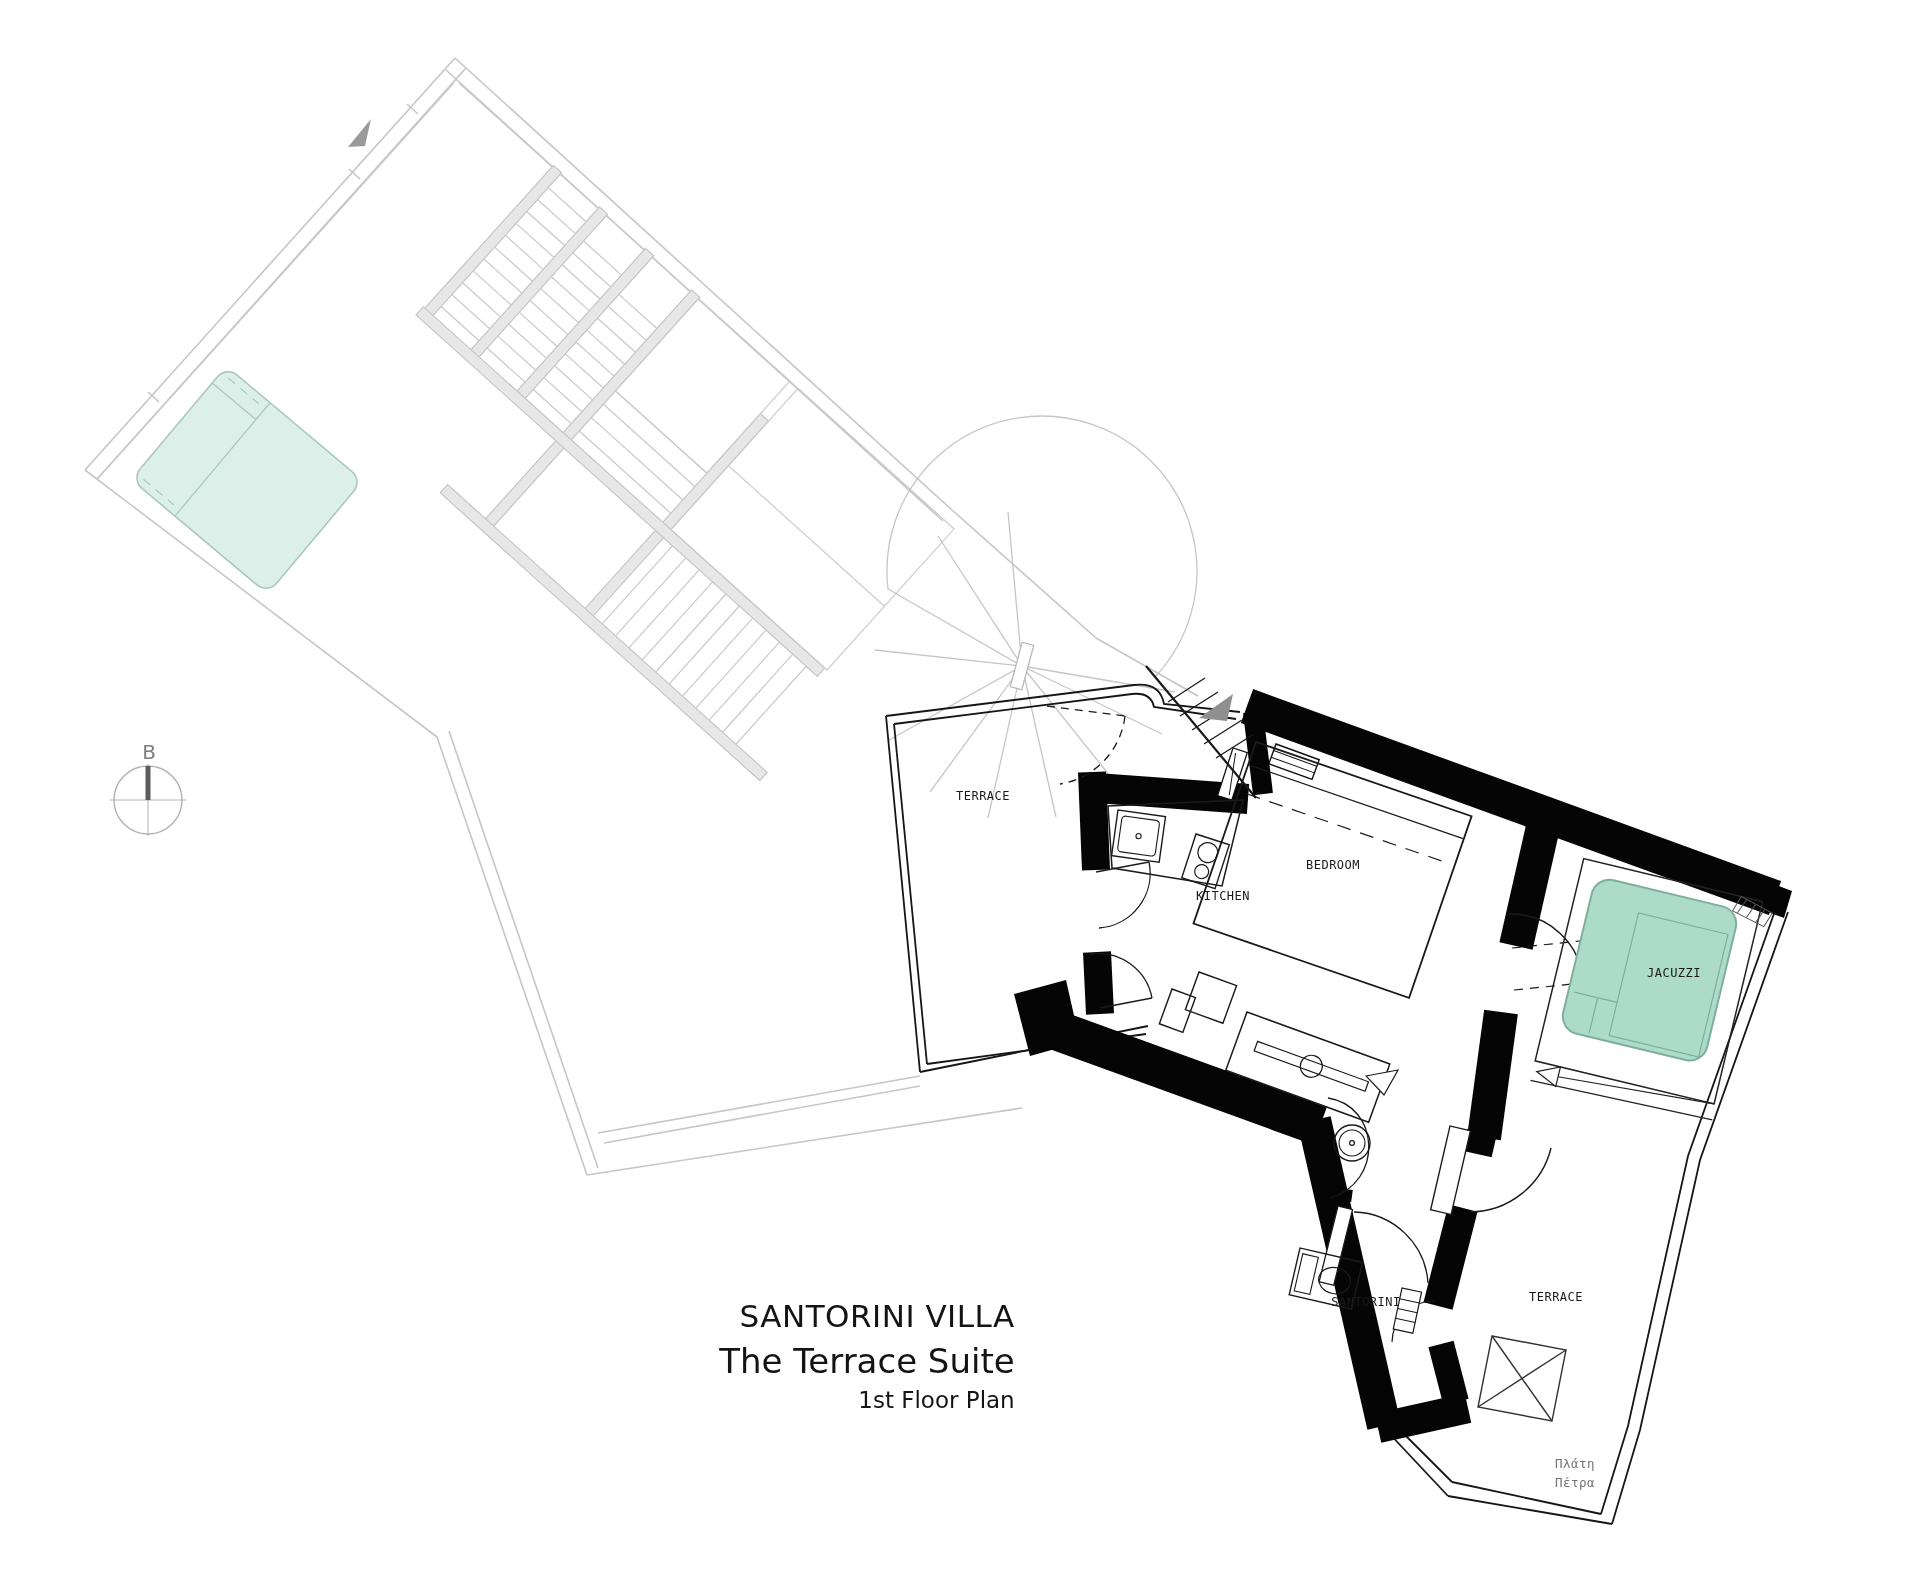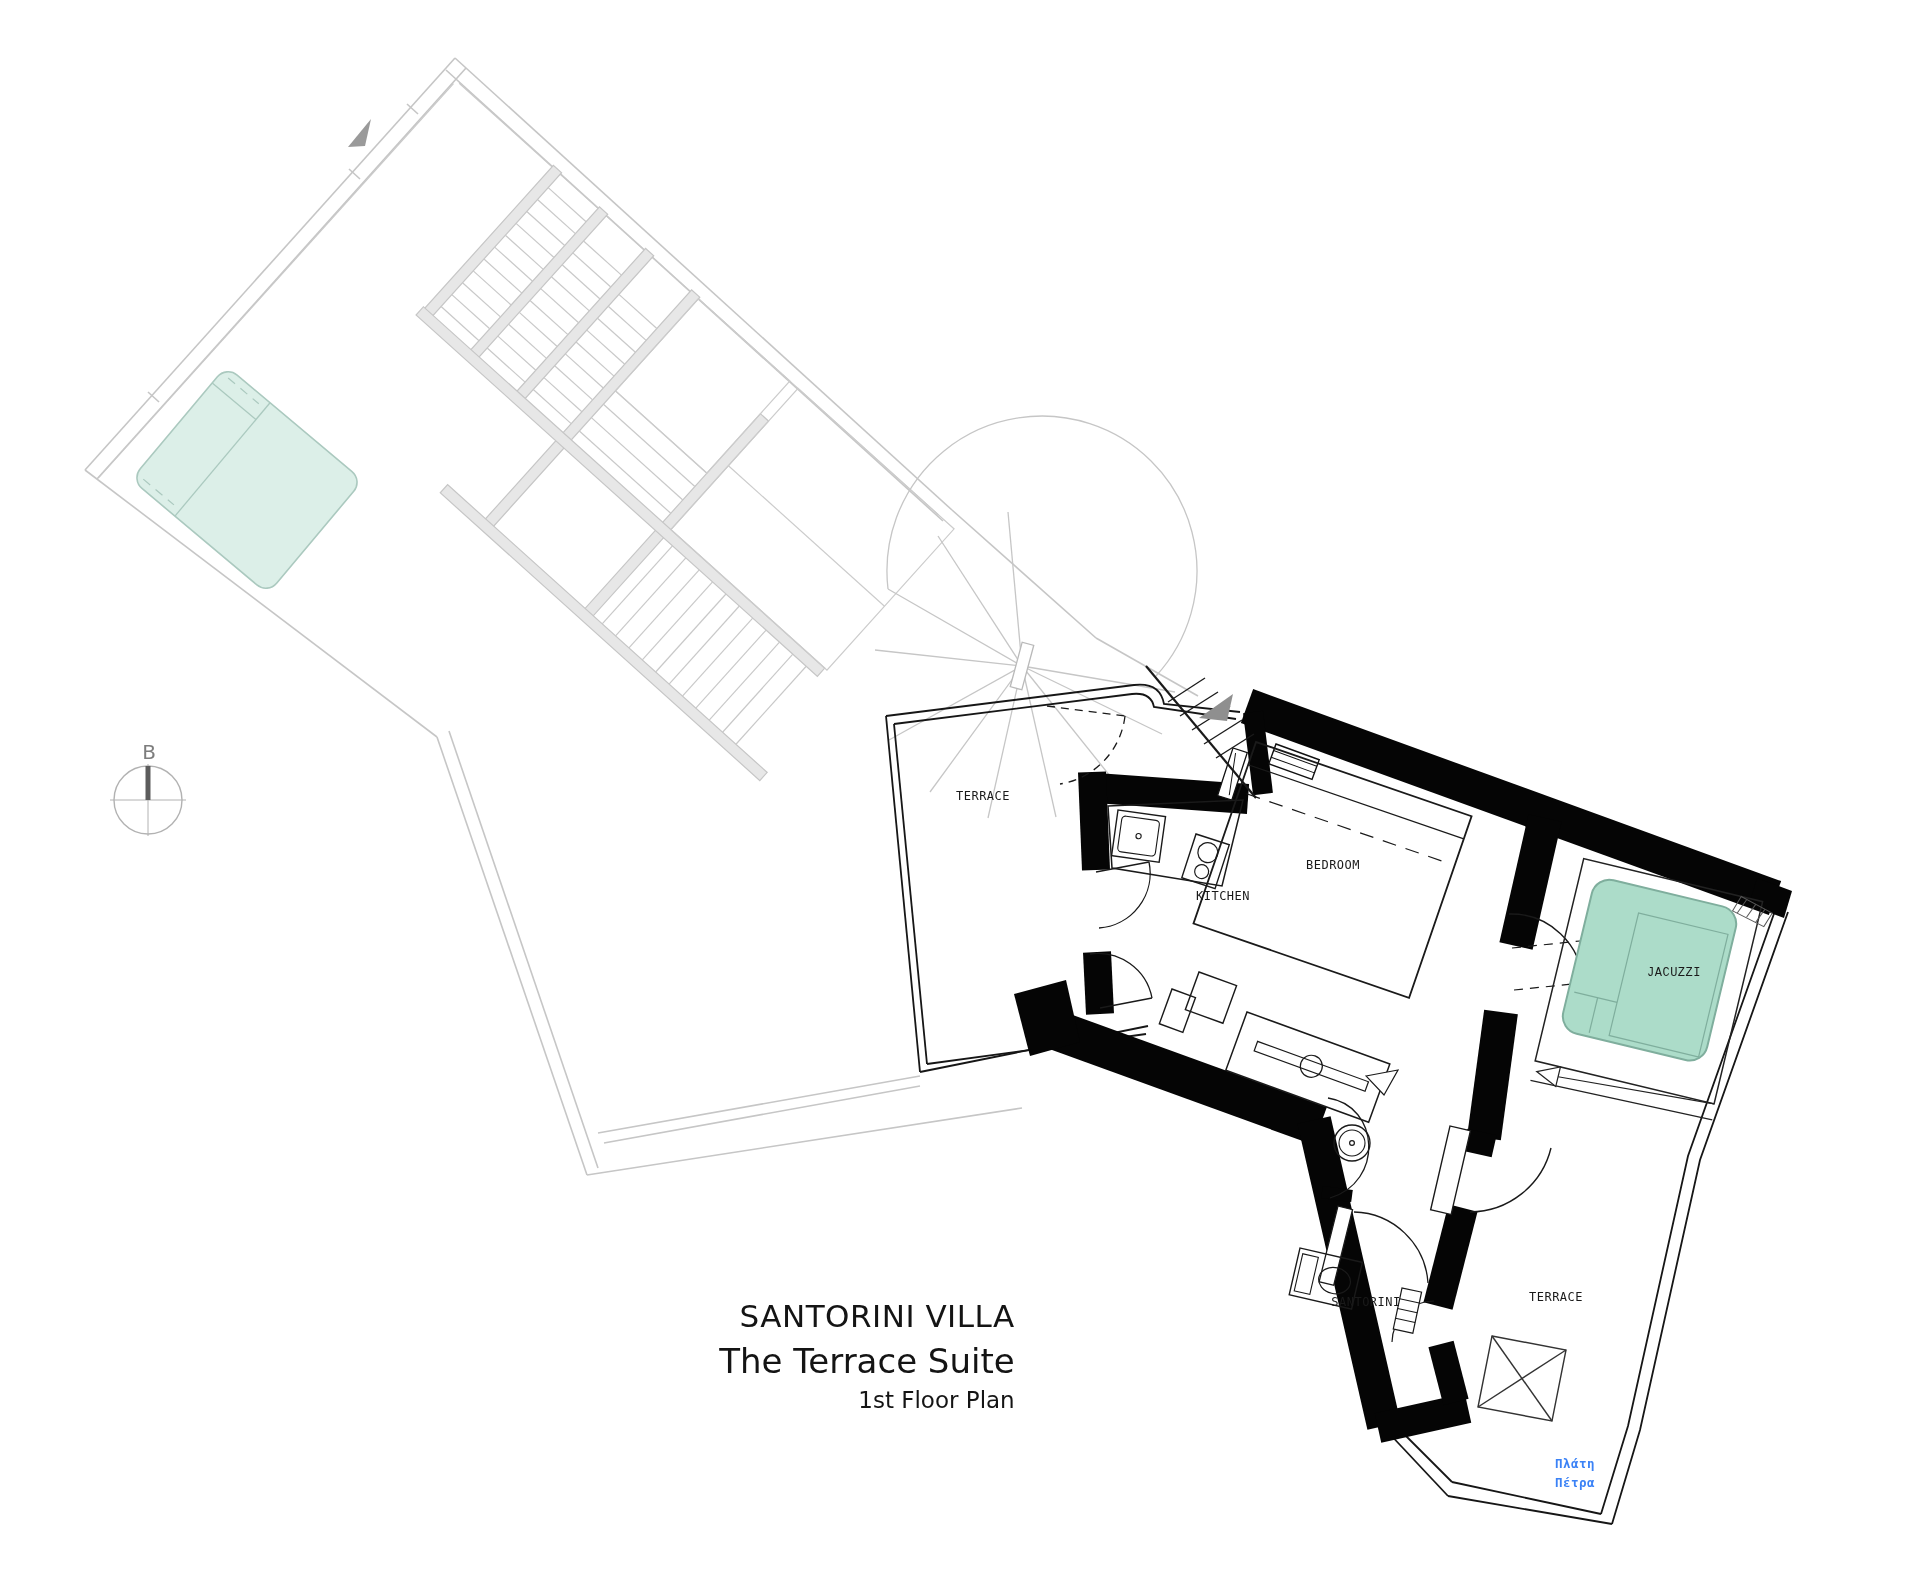--- a/index.html
+++ b/index.html
@@ -318,25 +318,25 @@
   <g stroke="#333333" stroke-width="1.4" fill="none">
     <polygon points="1492,1336 1566,1350 1552,1421 1478,1407"></polygon>
     <line x1="1492" y1="1336" x2="1552" y2="1421"></line>
     <line x1="1566" y1="1350" x2="1478" y2="1407"></line>
   </g>
 </svg>
 
 <div class="lbl" style="left:983px;top:796px;">TERRACE</div>
 <div class="lbl" style="left:1223px;top:896px;">KITCHEN</div>
 <div class="lbl" style="left:1333px;top:865px;">BEDROOM</div>
-<div class="lbl" style="left:1674px;top:973px;font-family:Liberation Mono, monospace;">JACUZZI</div>
+<div class="lbl" style="left:1674px;top:973px;">JACUZZI</div>
 <div class="lbl" style="left:1366px;top:1302px;">SANTORINI</div>
 <div class="lbl" style="left:1556px;top:1297px;">TERRACE</div>
 
-<div class="lbl lbl-small" style="left:1575px;top:1474px;color:#3b82f6;font-weight:bold;">
+<div class="lbl lbl-small" style="left:1575px;top:1474px;color:#737373;">
   <div>Πλάτη</div>
   <div>Πέτρα</div>
 </div>
 
 <div class="lbl compass-b" style="left:149px;top:752px;">B</div>
 
 <div class="titleblock">
   <div class="t1">SANTORINI VILLA</div>
   <div class="t2">The Terrace Suite</div>
   <div class="t3">1st Floor Plan</div>

